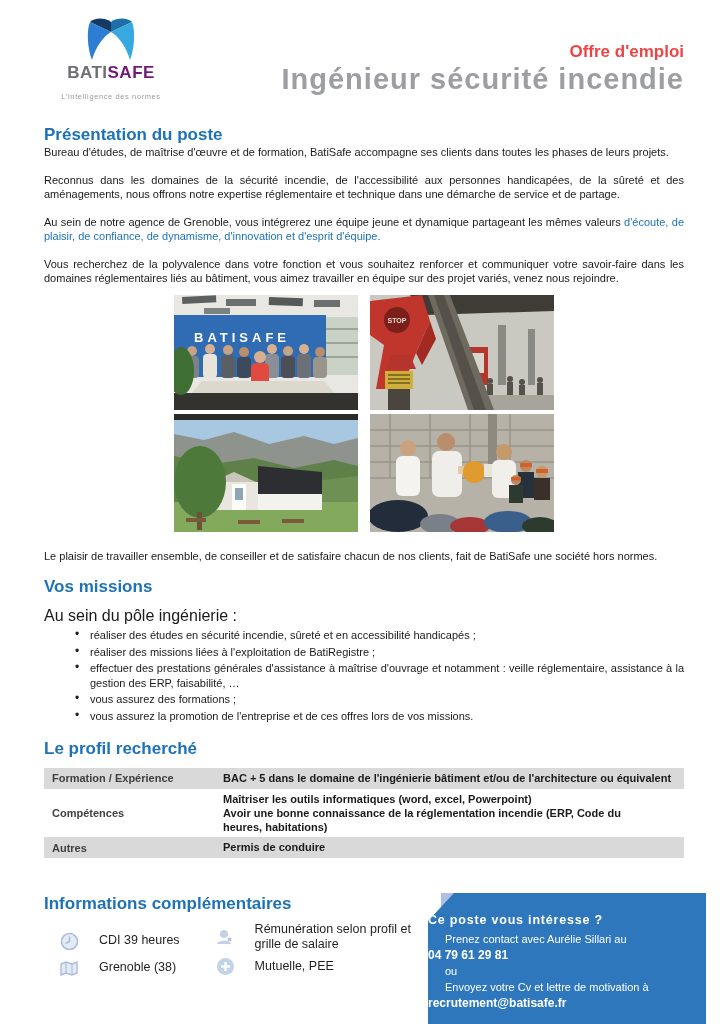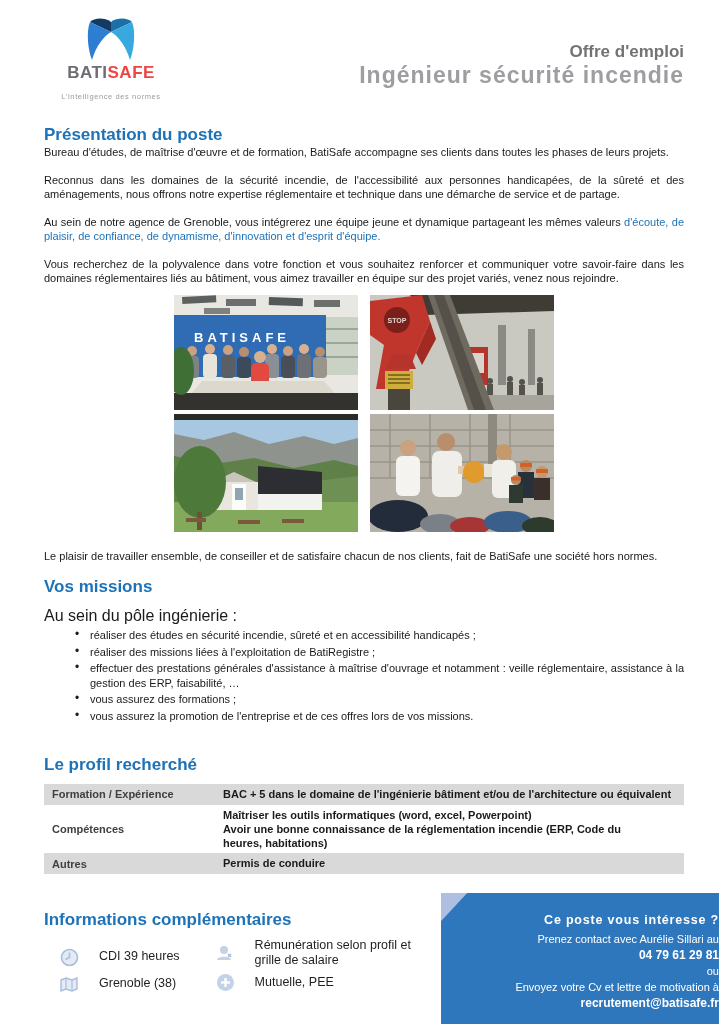--- a/index.html
+++ b/index.html
@@ -10,31 +10,31 @@
     color:#1a1a1a;
   }
   .content{padding:0 40px 0 44px;}
 
   
   .header{display:flex; justify-content:space-between; align-items:flex-start; padding:16px 40px 0 46px;}
   .logo{width:130px; text-align:center;}
   .logo-bird{display:block; margin:0 auto;}
   .logo-word{font-size:17px; font-weight:bold; letter-spacing:.5px; line-height:1; margin-top:2px;}
   .logo-word .bati{color:#6d6e71;}
-  .logo-word .safe{color:#ef4444;}
+  .logo-word .safe{color:#701a75;}
   .logo-tagline{font-size:7.5px; color:#9b9b9b; letter-spacing:.6px; margin-top:11px;}
   .header-right{text-align:right; padding-top:26px;}
-  .kicker{color:#737373; font-weight:bold; font-size:17px; line-height:1.15;}
-  .doc-title{color:#9c9ea1; font-weight:bold; font-size:23px; letter-spacing:1px; line-height:1.2;}
+  .kicker{color:#ef4444; font-weight:bold; font-size:17px; line-height:1.15;}
+  .doc-title{color:#9c9ea1; font-weight:bold; font-size:29px; letter-spacing:1px; line-height:1.2;}
 
   
   h2{color:#1d72b8; font-size:17px; font-weight:bold; margin:0;}
   .h-presentation{margin-top:24px;}
   .h-missions{margin-top:14px;}
-  .h-profile{margin-top:32px;}
+  .h-profile{margin-top:16px;}
   .h-infos{margin-top:36px;}
   p.body{font-size:11px; line-height:1.32; text-align:justify; margin:13px 0 0 0;}
   p.first{margin-top:0;}
   .hl{color:#1d72b8;}
 
   
   .photo-grid{
     width:380px; margin:9px auto 0 auto;
     display:grid; grid-template-columns:184px 184px; grid-template-rows:115px 118px;
     column-gap:12px; row-gap:4px;
@@ -58,22 +58,22 @@
   
   .info-grid{display:flex; margin:14px 0 0 16px; gap:36px;}
   .info-col{display:flex; flex-direction:column;}
   .info-col.right{margin-top:-6px;}
   .info-item{display:flex; align-items:center; gap:20px; min-height:27px;}
   .info-item .ic{flex:0 0 19px;}
   .info-label{font-size:12.5px; color:#1f1f1f; line-height:1.25; max-width:180px;}
 
   
   .contact-box{
-    position:absolute; left:441px; top:893px; width:278px; height:131px;
-    background:#2e77bd; color:#ffffff; text-align:right;
+    position:absolute; left:428px; top:893px; width:278px; height:131px;
+    background:#2e77bd; color:#ffffff; text-align:left;
     clip-path:polygon(26px 0, 100% 0, 100% 100%, 0 100%, 0 28px);
     padding-top:20px; box-sizing:border-box;
   }
   .contact-fold{
     position:absolute; left:441px; top:893px; width:26px; height:28px;
     background:#aebfe2; clip-path:polygon(0 0, 100% 0, 0 100%);
   }
   .contact-title{font-size:12.5px; font-weight:bold; letter-spacing:.8px; margin-bottom:5px;}
   .contact-line{font-size:11px; line-height:1.4;padding-left:17px;}
   .contact-strong{font-size:12px; font-weight:bold; line-height:1.4;}

